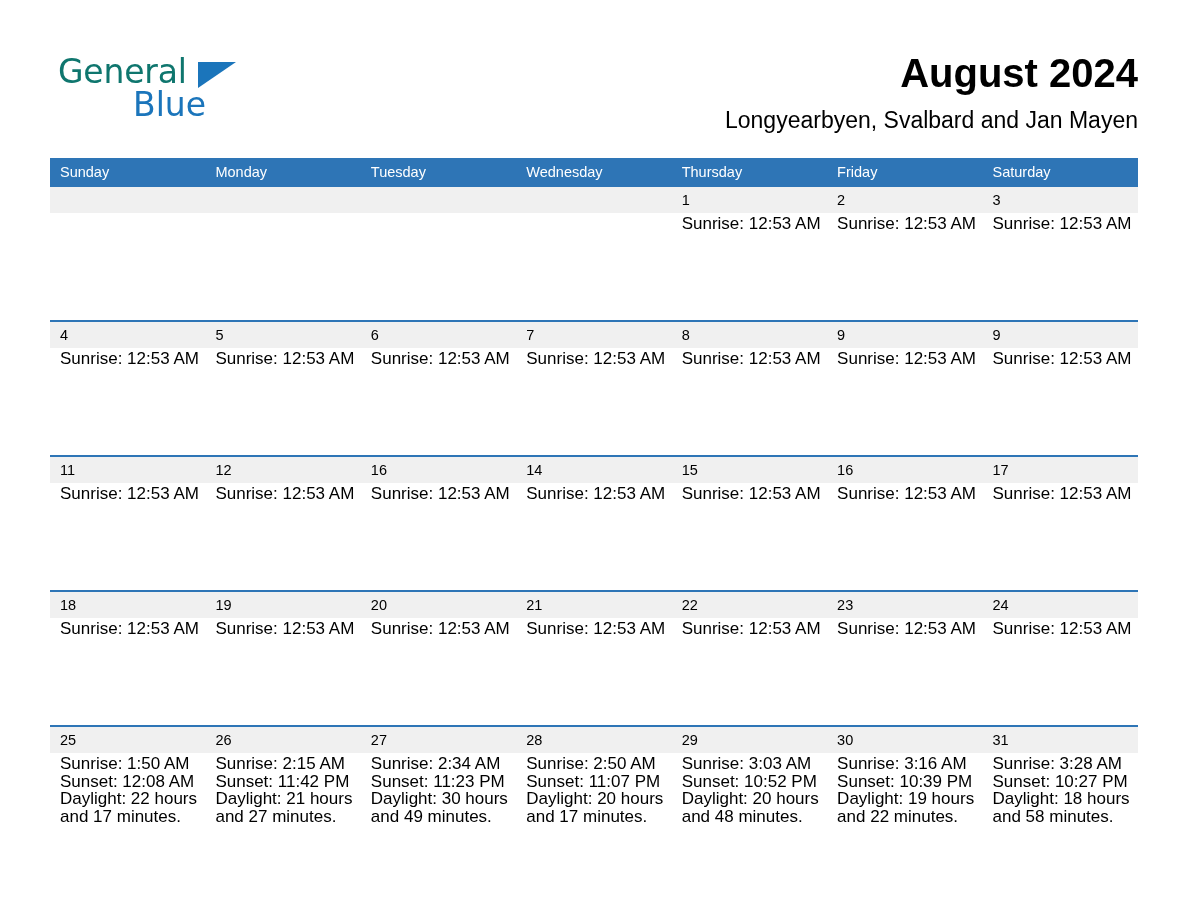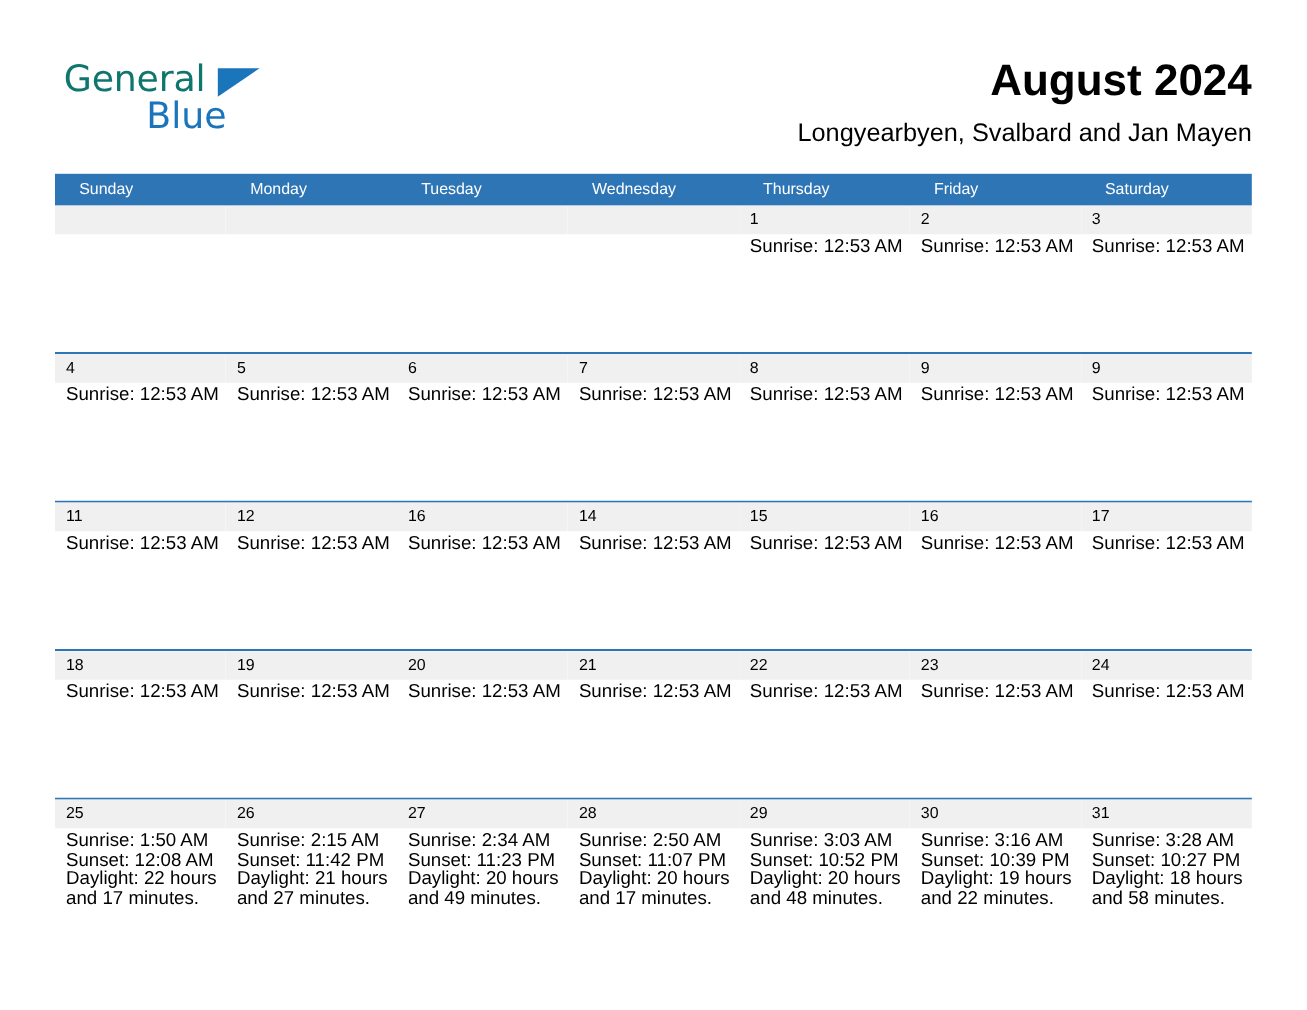--- a/index.html
+++ b/index.html
@@ -102,21 +102,21 @@
     width: 100%;
     background: #2e75b6;
     height: 29px;
   }
   .weekday {
     flex: 1 1 0;
     min-width: 0;
     color: #ffffff;
     font-size: 14.5px;
     line-height: 29px;
-    padding-left: 22px;
+    padding-left: 10px;
     box-sizing: border-box;
     white-space: nowrap;
     overflow: hidden;
   }
 
   .week {
     display: flex;
     width: 100%;
     border-top: 2px solid #2e75b6;
   }
@@ -439,21 +439,21 @@
               <div class="event-line wrap">Daylight: 21 hours and 27 minutes.</div>
             </div>
           </div>
           <div class="day">
             <div class="day-number-band">
               <span class="day-number">27</span>
             </div>
             <div class="day-events">
               <div class="event-line">Sunrise: 2:34 AM</div>
               <div class="event-line">Sunset: 11:23 PM</div>
-              <div class="event-line wrap">Daylight: 20 hours and 49 minutes.</div>
+              <div class="event-line wrap">Daylight: 30 hours and 49 minutes.</div>
             </div>
           </div>
           <div class="day">
             <div class="day-number-band">
               <span class="day-number">28</span>
             </div>
             <div class="day-events">
               <div class="event-line">Sunrise: 2:50 AM</div>
               <div class="event-line">Sunset: 11:07 PM</div>
               <div class="event-line wrap">Daylight: 20 hours and 17 minutes.</div>

